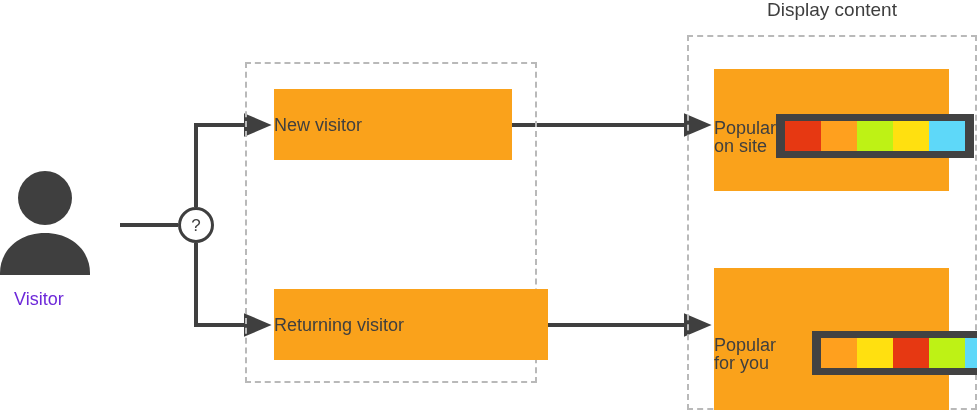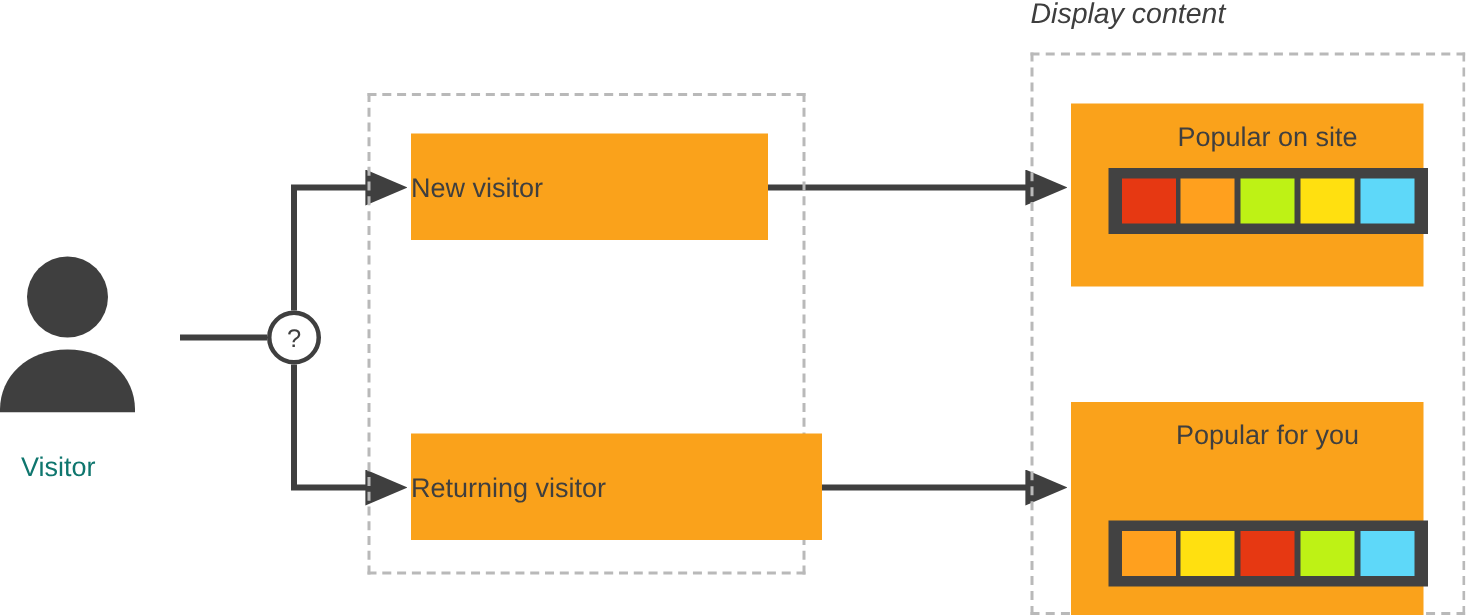--- a/index.html
+++ b/index.html
@@ -22,23 +22,23 @@
   .group-box {
     position: absolute;
     border: 2px dashed #b9b9b9;
     box-sizing: border-box;
     background: transparent;
   }
   .group-title {
     position: absolute;
     font-size: 19px;
     color: #3e3e3e;
+    text-align: center;
     white-space: nowrap;
     line-height: 1;
-    font-style: italic;
   }
 
   
   .segment-box {
     position: absolute;
     background: #faa21b;
     display: flex;
     align-items: center;
     box-sizing: border-box;
   }
@@ -47,23 +47,21 @@
     color: #3f3f3f;
     line-height: 1;
   }
 
   
   .display-panel {
     position: absolute;
     background: #faa21b;
     box-sizing: border-box;
     display: flex;
-    flex-direction: column;
     align-items: center;
-    padding-left: 27px;
   }
   .panel-title {
     font-size: 18px;
     color: #3f3f3f;
     line-height: 1;
     margin-top: 13px;
   }
   .swatch-bar {
     background: #424242;
     display: flex;
@@ -78,24 +76,23 @@
     height: 30px;
   }
 
   
   .actor {
     position: absolute;
   }
   .actor-label {
     position: absolute;
     font-size: 18px;
-    color: #0f766e;
+    color: #6d28d9;
     white-space: nowrap;
     line-height: 1;
-    margin-top: 12px;
   }
 
   
   .conn-svg {
     position: absolute;
     left: 0;
     top: 0;
     width: 977px;
     height: 410px;
     pointer-events: none;

